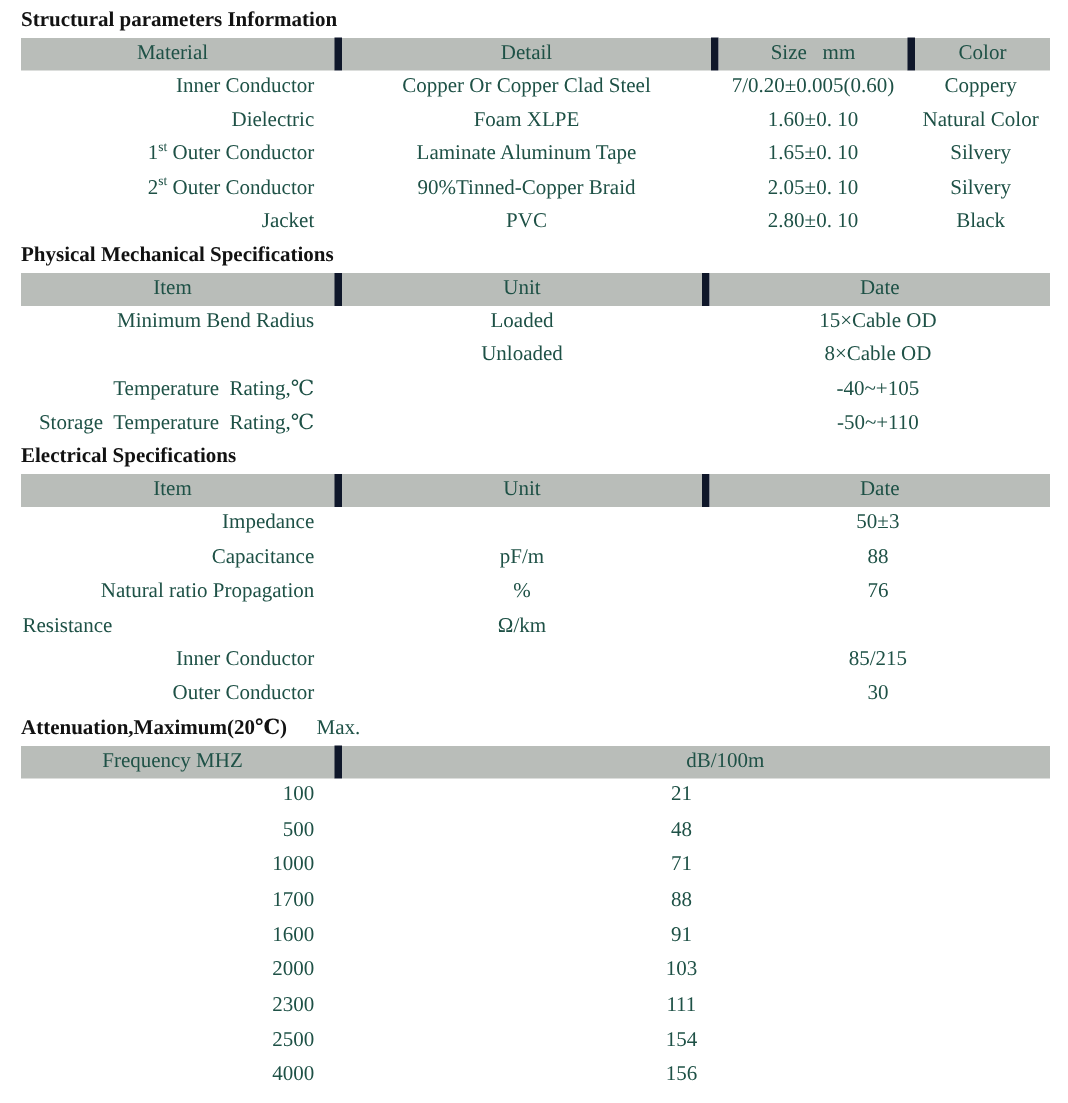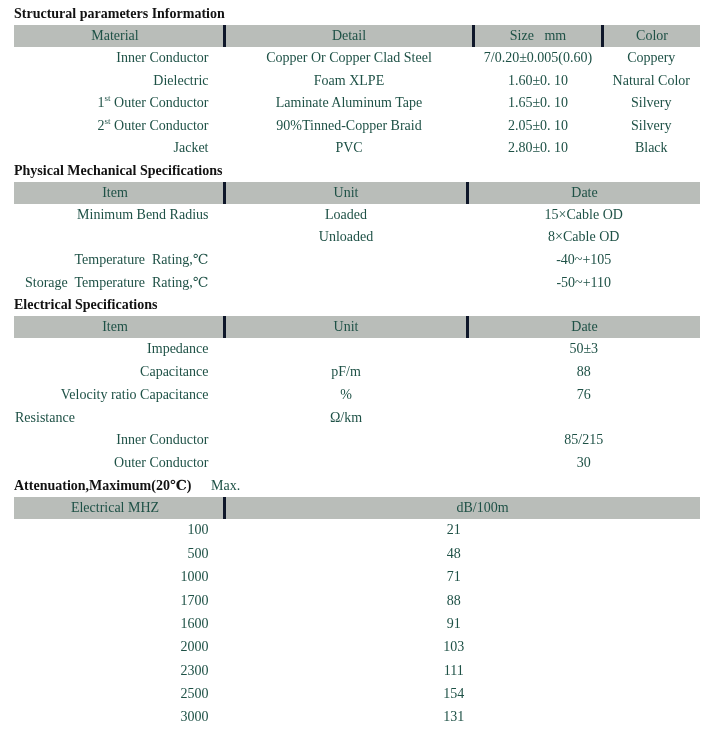--- a/index.html
+++ b/index.html
@@ -38,21 +38,21 @@
     border-collapse:collapse;
     table-layout:fixed;
   }
   .spec-table th{
     background:var(--header-bg);
     font-weight:normal;
     height:20px;
     color:var(--text);
     overflow:hidden;
   }
-  .spec-table th + th{border-left:3px solid #0f172a;}
+  .spec-table th + th{border-left:5px solid #0f172a;}
   .spec-table td{
     overflow:hidden;
     vertical-align:middle;
   }
   
   .cols4 th:nth-child(1){width:200px;}
   .cols4 th:nth-child(2){width:244px;}
   .cols4 th:nth-child(3){width:124px;}
   .cols3 th:nth-child(1){width:200px;}
   .cols3 th:nth-child(2){width:238px;}
@@ -179,21 +179,21 @@
             <td>Impedance</td>
             <td></td>
             <td>50±3</td>
           </tr>
           <tr>
             <td>Capacitance</td>
             <td>pF/m</td>
             <td>88</td>
           </tr>
           <tr>
-            <td>Velocity ratio Capacitance</td>
+            <td>Natural ratio Propagation</td>
             <td>%</td>
             <td>76</td>
           </tr>
           <tr>
             <td class="left">Resistance</td>
             <td>Ω/km</td>
             <td></td>
           </tr>
           <tr>
             <td>Inner Conductor</td>
@@ -210,21 +210,21 @@
   </section>
 
   <section class="spec-section">
     <div class="sec-title">
       <span>Attenuation,Maximum(20℃)</span>
       <span class="t-suffix">Max.</span>
     </div>
     <table id="tbl-3" class="spec-table cols2">
       <thead>
           <tr>
-            <th>Electrical MHZ</th>
+            <th>Frequency MHZ</th>
             <th>dB/100m</th>
           </tr>
         </thead>
       <tbody>
           <tr>
             <td>100</td>
             <td>21</td>
           </tr>
           <tr>
             <td>500</td>
@@ -248,24 +248,20 @@
           </tr>
           <tr>
             <td>2300</td>
             <td>111</td>
           </tr>
           <tr>
             <td>2500</td>
             <td>154</td>
           </tr>
           <tr>
-            <td>3000</td>
-            <td>131</td>
-          </tr>
-          <tr>
             <td>4000</td>
             <td>156</td>
           </tr>
         </tbody>
     </table>
   </section>
 
 </div>
 
 </body></html>

